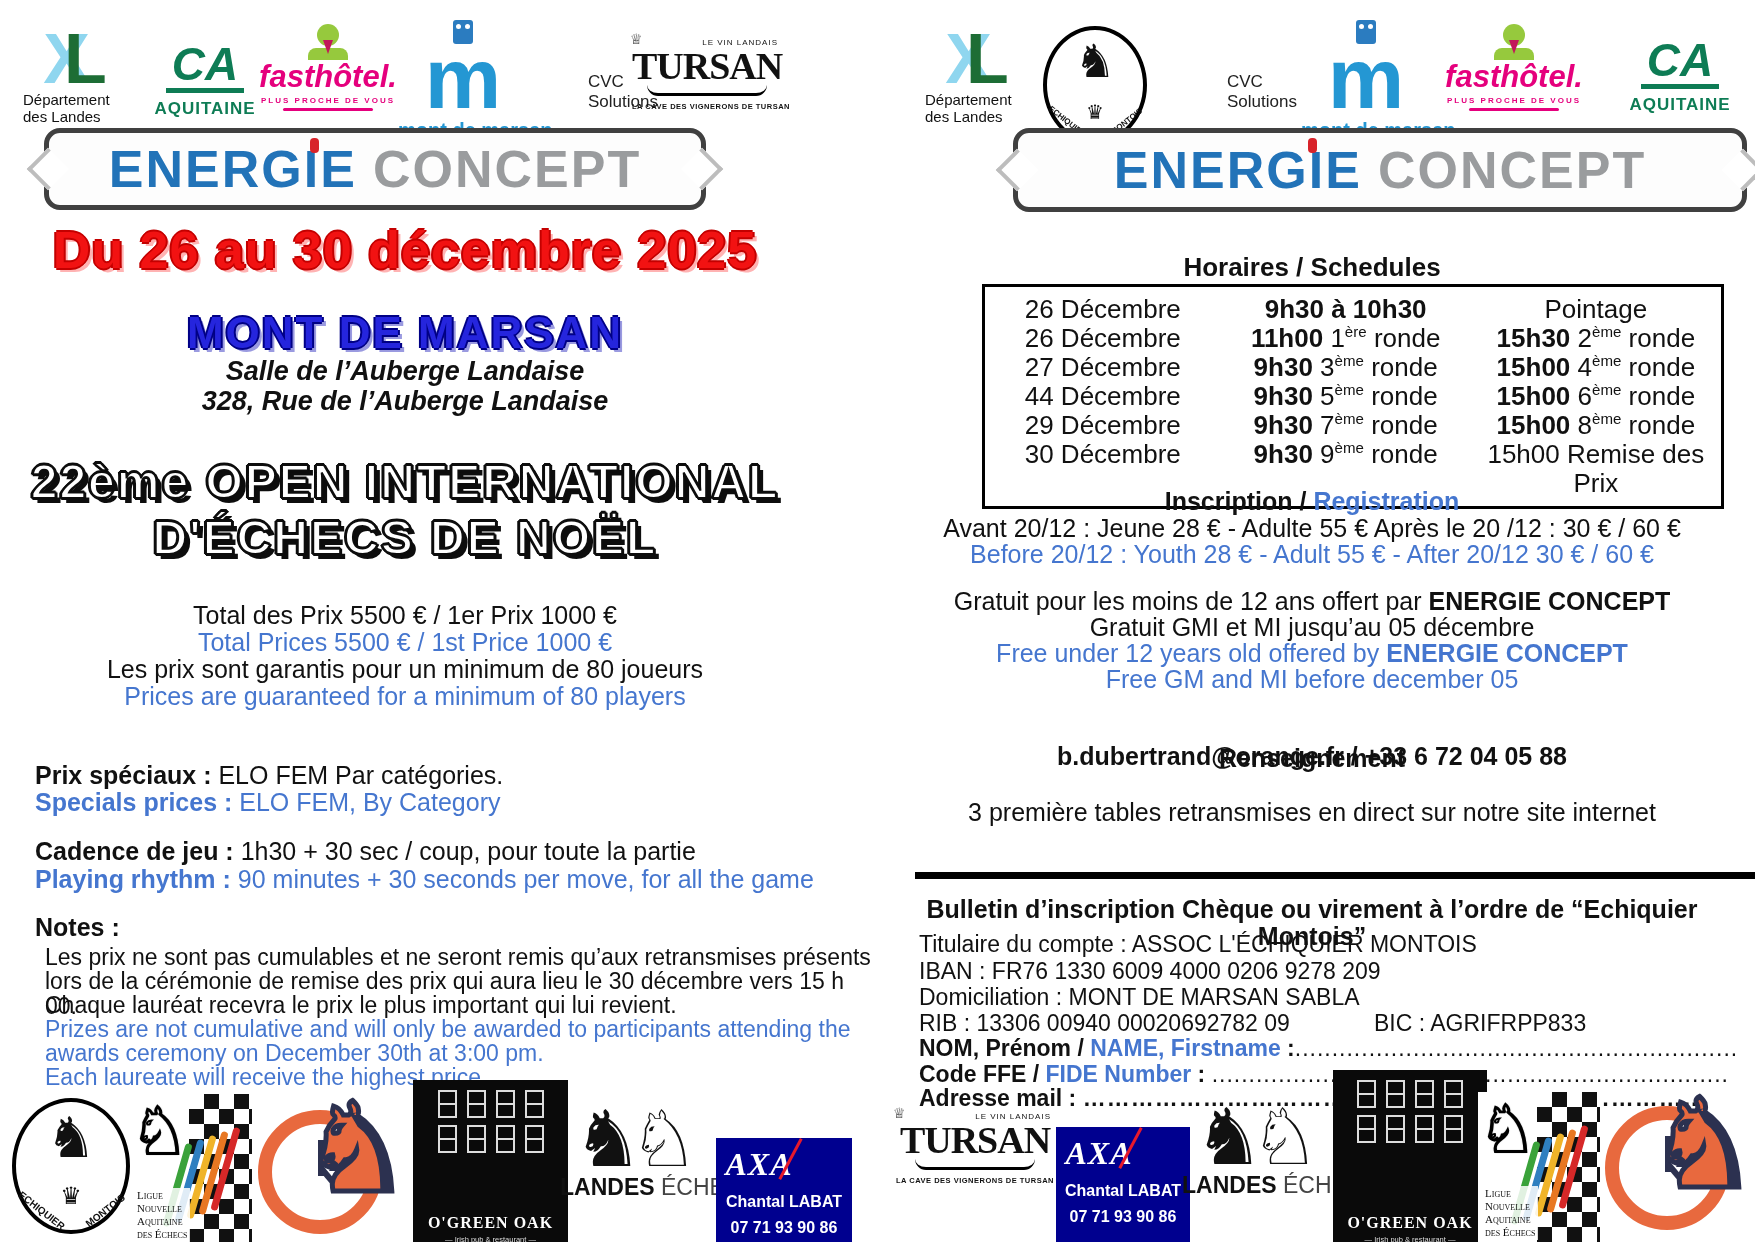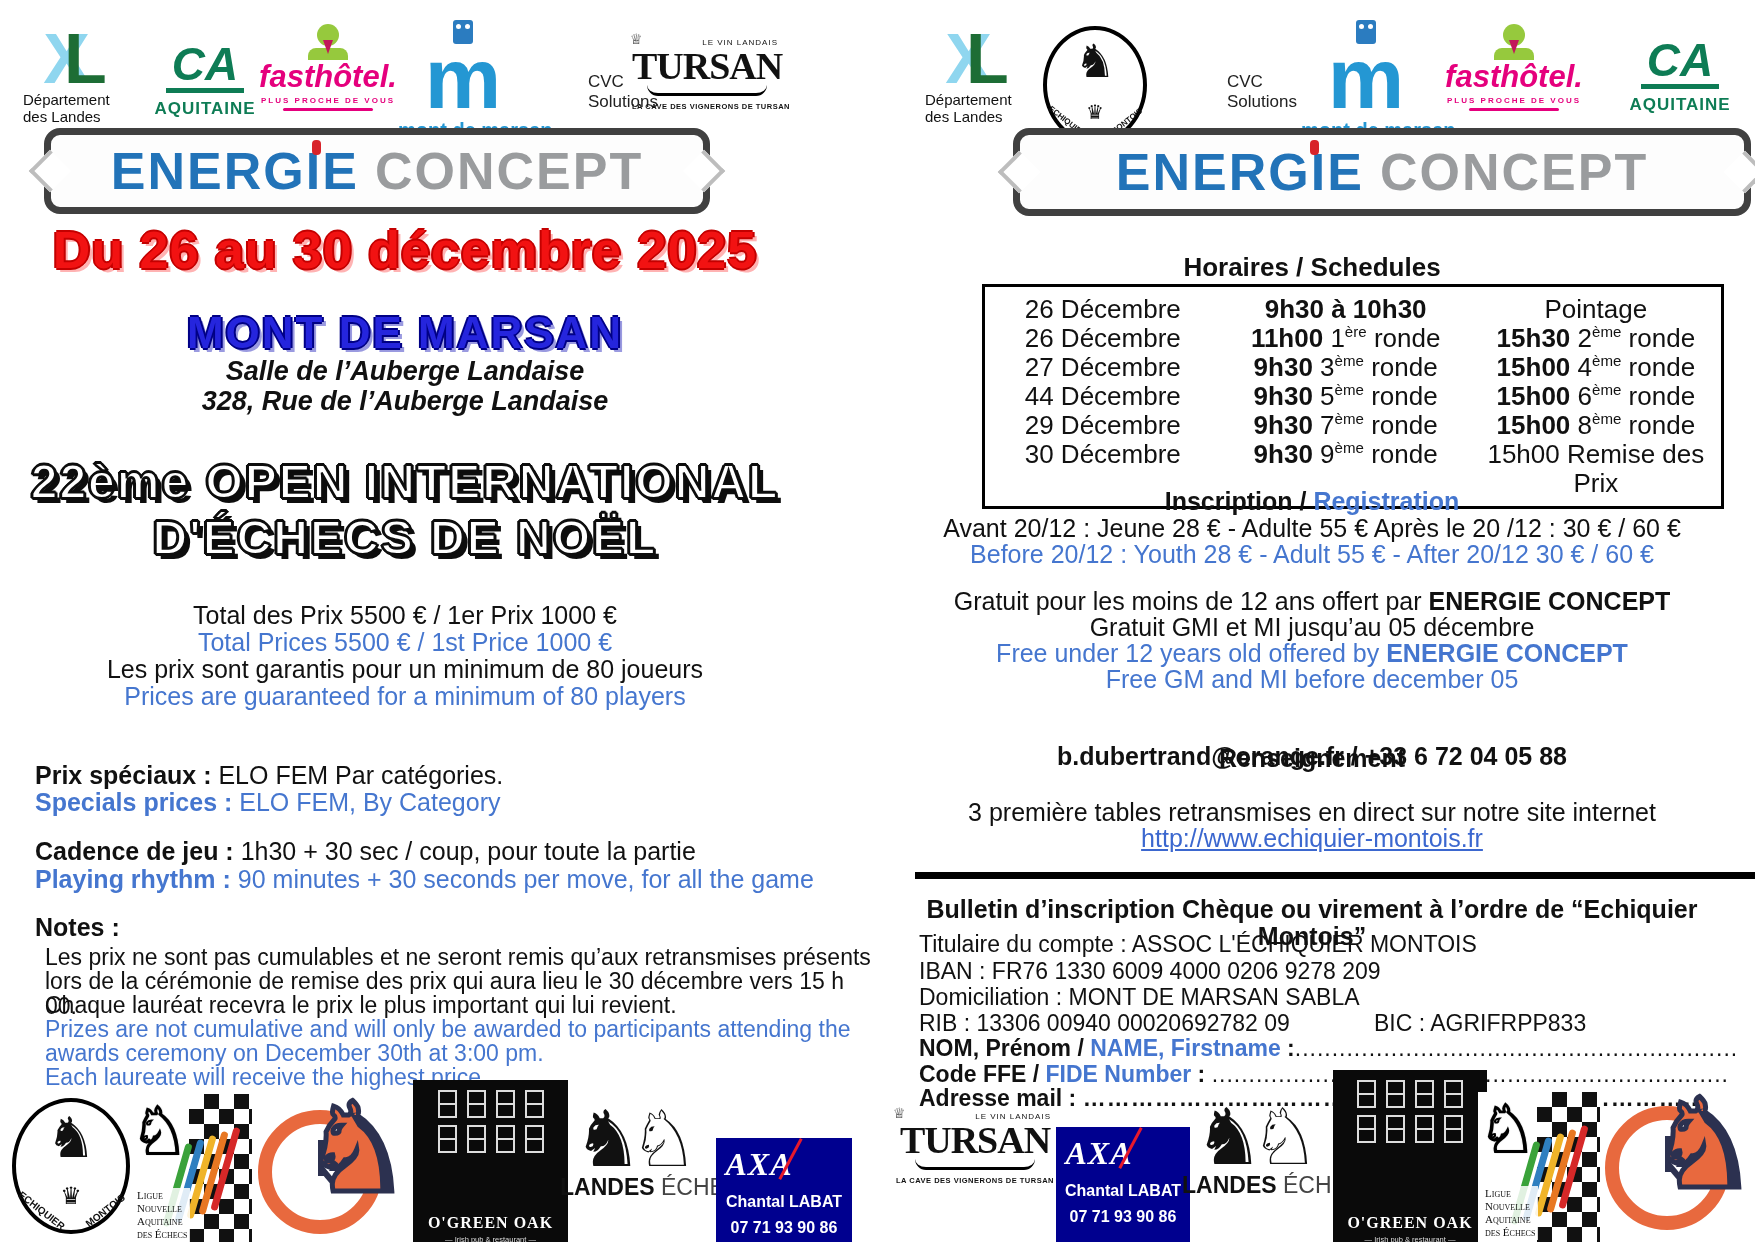--- a/index.html
+++ b/index.html
@@ -23,21 +23,21 @@
   .date-title{font-size:52px;font-weight:800;color:#f21212;letter-spacing:1px;
     text-shadow:-2px 0 0 #c40000,2px 0 0 #c40000,0 -2px 0 #c40000,0 2px 0 #c40000,4px 4px 0 #ffb3b3;}
   .city-title{font-size:44px;font-weight:800;color:#2525dd;letter-spacing:2px;
     text-shadow:-2px 0 0 #000085,2px 0 0 #000085,0 -2px 0 #000085,0 2px 0 #000085,4px 4px 0 #9a9ae0;}
   .event-title{font-size:48px;font-weight:800;color:#fff;letter-spacing:2px;
     -webkit-text-stroke:2px #0d0d0d;
     text-shadow:-2px 0 0 #0d0d0d,2px 0 0 #0d0d0d,0 -2px 0 #0d0d0d,0 2px 0 #0d0d0d,5px 5px 0 #0d0d0d;}
   .venue{font-size:27px;font-weight:700;font-style:italic;}
 
   
-  .banner{position:absolute;border:7px solid #404040;border-radius:16px;background:#fdfdfd;
+  .banner{position:absolute;border:5px solid #404040;border-radius:16px;background:#fdfdfd;
           display:flex;align-items:center;justify-content:center;}
   .banner:before,.banner:after{content:"";position:absolute;top:50%;width:26px;height:26px;
           border:4px solid #bdbdbd;background:#fff;transform:translateY(-50%) rotate(45deg);}
   .banner:before{left:-16px;border-right:none;border-top:none;}
   .banner:after{right:-16px;border-left:none;border-bottom:none;}
   .bw1{color:#2273b8;font-weight:800;font-size:52px;letter-spacing:2px;}
   .bw2{color:#9a9c9e;font-weight:800;font-size:52px;letter-spacing:2px;margin-left:16px;}
   .bdot{position:absolute;width:9px;height:15px;border-radius:4px;background:#d8232a;top:5px;left:40%;}
 
   
@@ -370,21 +370,20 @@
 
     <div class="rc f25" style="top:576px;"><span>Gratuit pour les moins de 12 ans offert par </span><span class="b">ENERGIE CONCEPT</span></div>
     <div class="rc f25" style="top:602px;">Gratuit GMI et MI jusqu’au 05 décembre</div>
     <div class="rc f25 blue" style="top:628px;"><span>Free under 12 years old offered by </span><span class="b">ENERGIE CONCEPT</span></div>
     <div class="rc f25 blue" style="top:654px;">Free GM and MI before december 05</div>
 
     <div class="rc f25 b" style="top:705px;margin-top:28px;">Renseignement</div>
     <div class="rc f25 b" style="top:731px;">b.dubertrand@orange.fr / +33 6 72 04 05 88</div>
 
     <div class="rc f25" style="top:787px;">3 première tables retransmises en direct sur notre site internet</div>
-    <div class="rc f25" style="top:813px;"><a class="site" href="#">http://www.echiquier-montois.fr</a></div>
 
     <div class="divider"></div>
     <div class="rc f25 b" style="top:884px;">Bulletin d’inscription Chèque ou virement à l’ordre de “Echiquier Montois”</div>
     <div class="rl f23" style="top:920px;">Titulaire du compte : ASSOC L'ÉCHIQUIER MONTOIS</div>
     <div class="rl f23" style="top:947px;">IBAN : FR76 1330 6009 4000 0206 9278 209</div>
     <div class="rl f23" style="top:973px;">Domiciliation : MONT DE MARSAN SABLA</div>
     <div class="rl f23" style="top:999px;"><span>RIB : 13306 00940 00020692782 09</span><span style="position:absolute;left:455px;">BIC : AGRIFRPP833</span></div>
     <div class="rl f23" style="top:1024px;white-space:nowrap;overflow:hidden;"><span class="b">NOM, Prénom / </span><span class="b blue">NAME, Firstname</span><span class="b"> :</span><span class="dots">...........................................................................</span></div>
     <div class="rl f23" style="top:1050px;white-space:nowrap;overflow:hidden;"><span class="b">Code FFE / </span><span class="b blue">FIDE Number</span><span class="b"> : </span><span class="dots">......................................................................</span></div>
     <div class="rl f23" style="top:1074px;white-space:nowrap;overflow:hidden;"><span class="b">Adresse mail : </span><span class="dots b">……………………………………………………………………</span></div>

